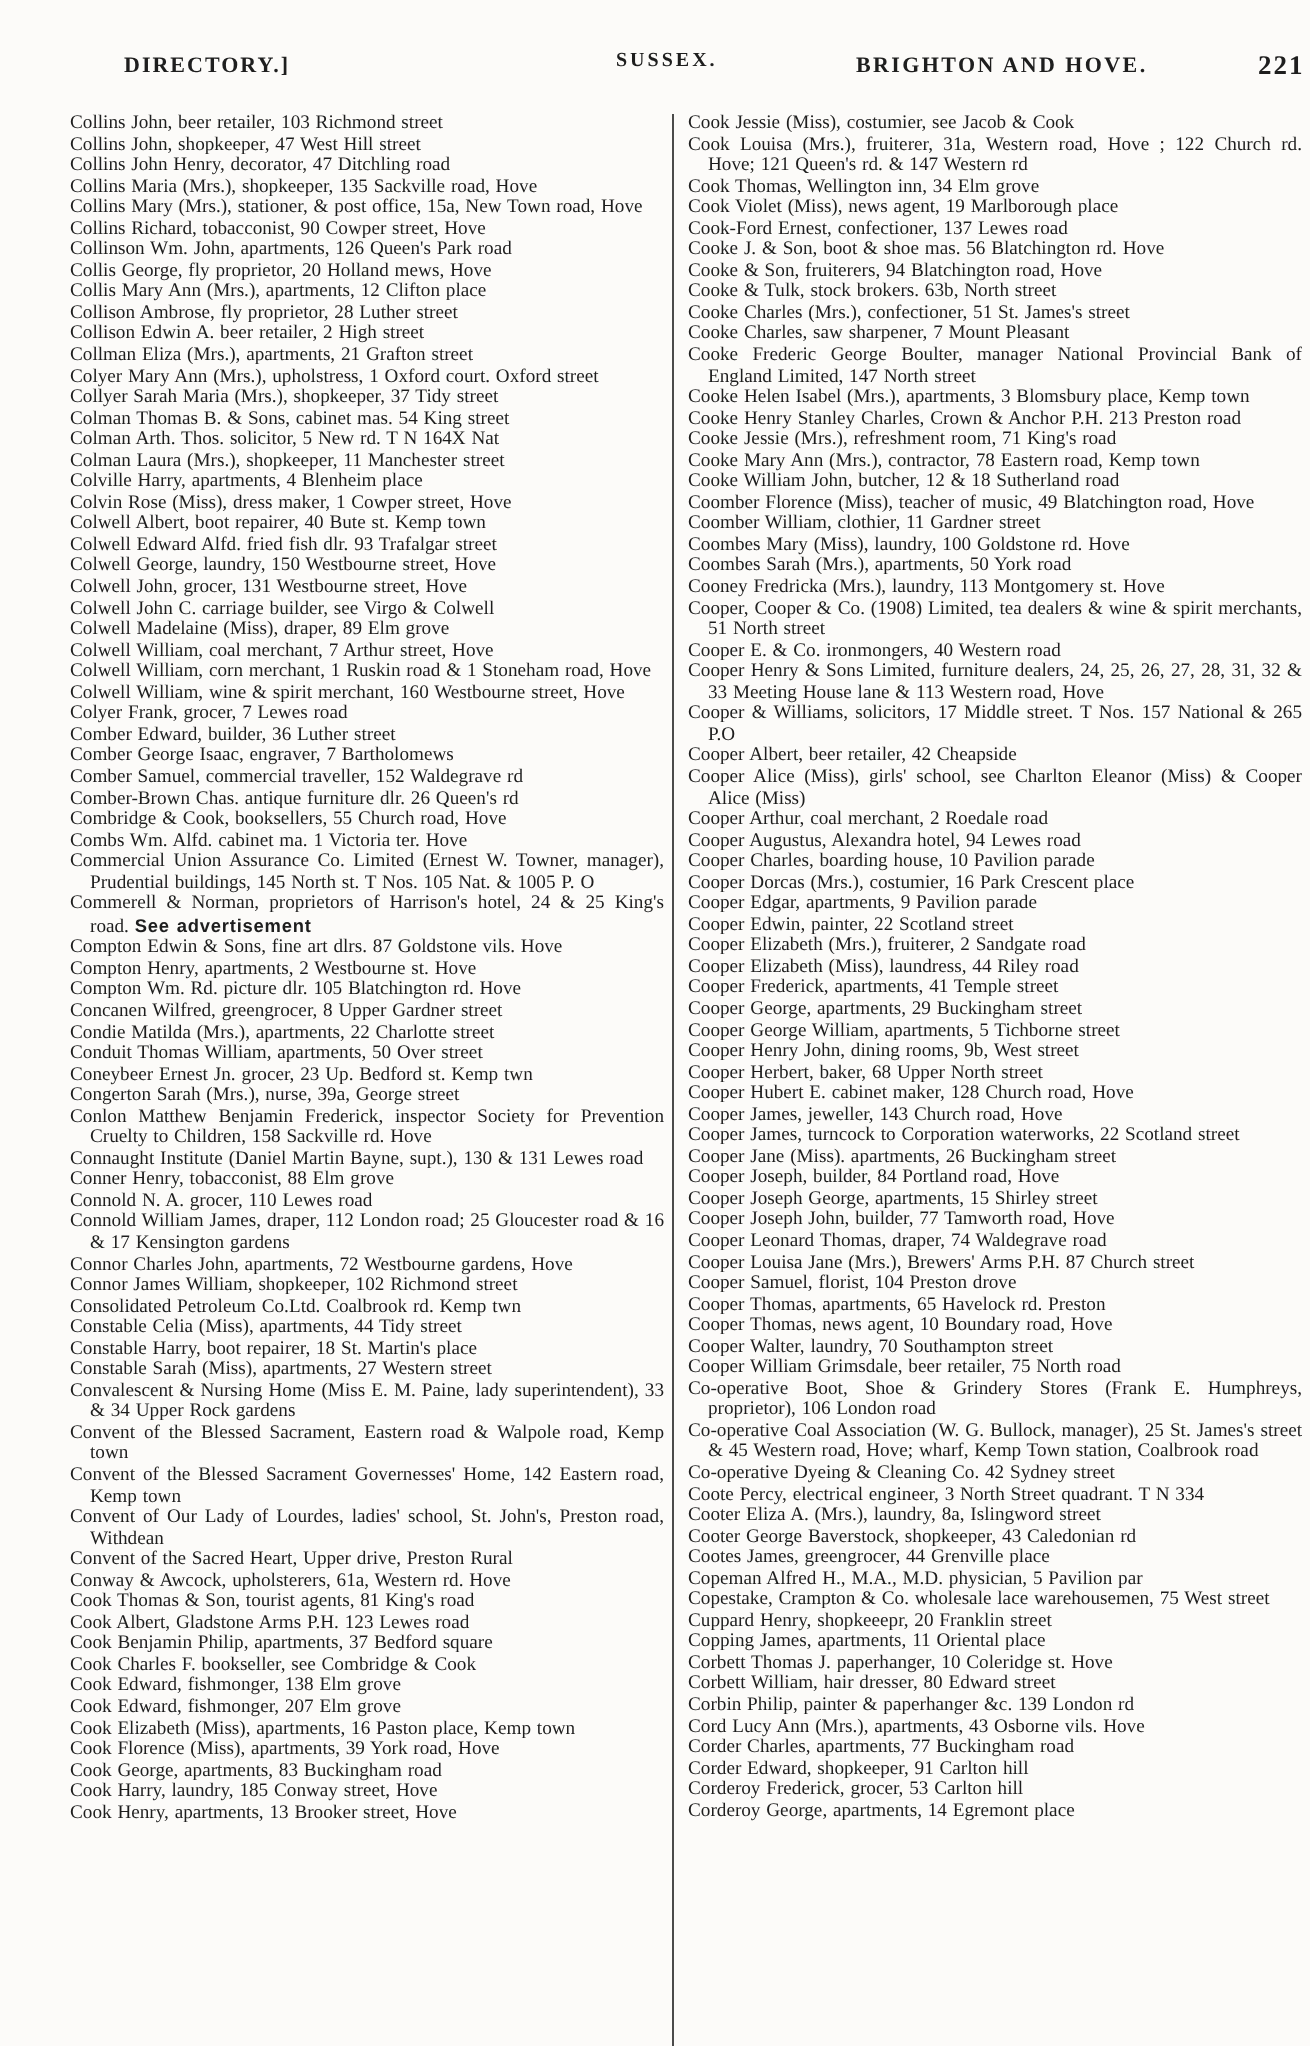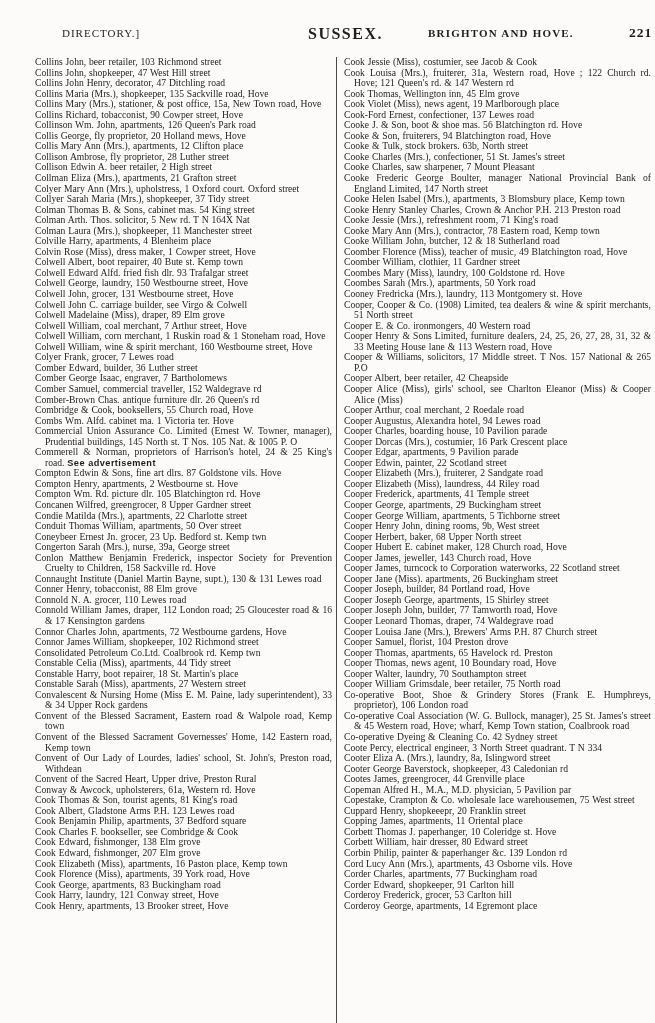--- a/index.html
+++ b/index.html
@@ -9,25 +9,25 @@
     font-family: "Liberation Serif", "DejaVu Serif", serif;
     color: #1e1e1e;
     overflow: hidden;
   }
   .page { position: relative; width: 655px; height: 1023px; }
 
   
   .header { position: absolute; top: 25px; left: 0; width: 655px; height: 18px; }
   .hdr-left {
     position: absolute; left: 62px; top: 2px;
-    font-size: 11px; letter-spacing: 1px; font-weight: normal;
+    font-size: 11px; letter-spacing: 1px; font-weight: bold;
   }
   .hdr-center {
     position: absolute; left: 308px; top: 0;
-    font-size: 16px; letter-spacing: 1.5px; font-weight: bold;
+    font-size: 10px; letter-spacing: 1.5px; font-weight: bold;
   }
   .hdr-right {
     position: absolute; left: 428px; top: 2px;
     font-size: 11px; letter-spacing: 1.2px; font-weight: bold;
   }
   .hdr-page {
     position: absolute; left: 617px; top: 0;
     font-size: 13.5px; font-weight: bold; letter-spacing: 1px; margin-left: 12px;
   }
 
@@ -128,27 +128,27 @@
         <div class="entry">Conway &amp; Awcock, upholsterers, 61a, Western rd. Hove</div>
         <div class="entry">Cook Thomas &amp; Son, tourist agents, 81 King's road</div>
         <div class="entry">Cook Albert, Gladstone Arms P.H. 123 Lewes road</div>
         <div class="entry">Cook Benjamin Philip, apartments, 37 Bedford square</div>
         <div class="entry">Cook Charles F. bookseller, see Combridge &amp; Cook</div>
         <div class="entry">Cook Edward, fishmonger, 138 Elm grove</div>
         <div class="entry">Cook Edward, fishmonger, 207 Elm grove</div>
         <div class="entry">Cook Elizabeth (Miss), apartments, 16 Paston place, Kemp town</div>
         <div class="entry">Cook Florence (Miss), apartments, 39 York road, Hove</div>
         <div class="entry">Cook George, apartments, 83 Buckingham road</div>
-        <div class="entry">Cook Harry, laundry, 121 Conway street, Hove</div>
+        <div class="entry">Cook Harry, laundry, 185 Conway street, Hove</div>
         <div class="entry">Cook Henry, apartments, 13 Brooker street, Hove</div>
       </div>
     <div class="col col-right" id="col-right-list">
         <div class="entry">Cook Jessie (Miss), costumier, see Jacob &amp; Cook</div>
         <div class="entry">Cook Louisa (Mrs.), fruiterer, 31a, Western road, Hove ; 122 Church rd. Hove; 121 Queen's rd. &amp; 147 Western rd</div>
-        <div class="entry">Cook Thomas, Wellington inn, 45 Elm grove</div>
+        <div class="entry">Cook Thomas, Wellington inn, 34 Elm grove</div>
         <div class="entry">Cook Violet (Miss), news agent, 19 Marlborough place</div>
         <div class="entry">Cook-Ford Ernest, confectioner, 137 Lewes road</div>
         <div class="entry">Cooke J. &amp; Son, boot &amp; shoe mas. 56 Blatchington rd. Hove</div>
         <div class="entry">Cooke &amp; Son, fruiterers, 94 Blatchington road, Hove</div>
         <div class="entry">Cooke &amp; Tulk, stock brokers. 63b, North street</div>
         <div class="entry">Cooke Charles (Mrs.), confectioner, 51 St. James's street</div>
         <div class="entry">Cooke Charles, saw sharpener, 7 Mount Pleasant</div>
         <div class="entry">Cooke Frederic George Boulter, manager National Provincial Bank of England Limited, 147 North street</div>
         <div class="entry">Cooke Helen Isabel (Mrs.), apartments, 3 Blomsbury place, Kemp town</div>
         <div class="entry">Cooke Henry Stanley Charles, Crown &amp; Anchor P.H. 213 Preston road</div>

